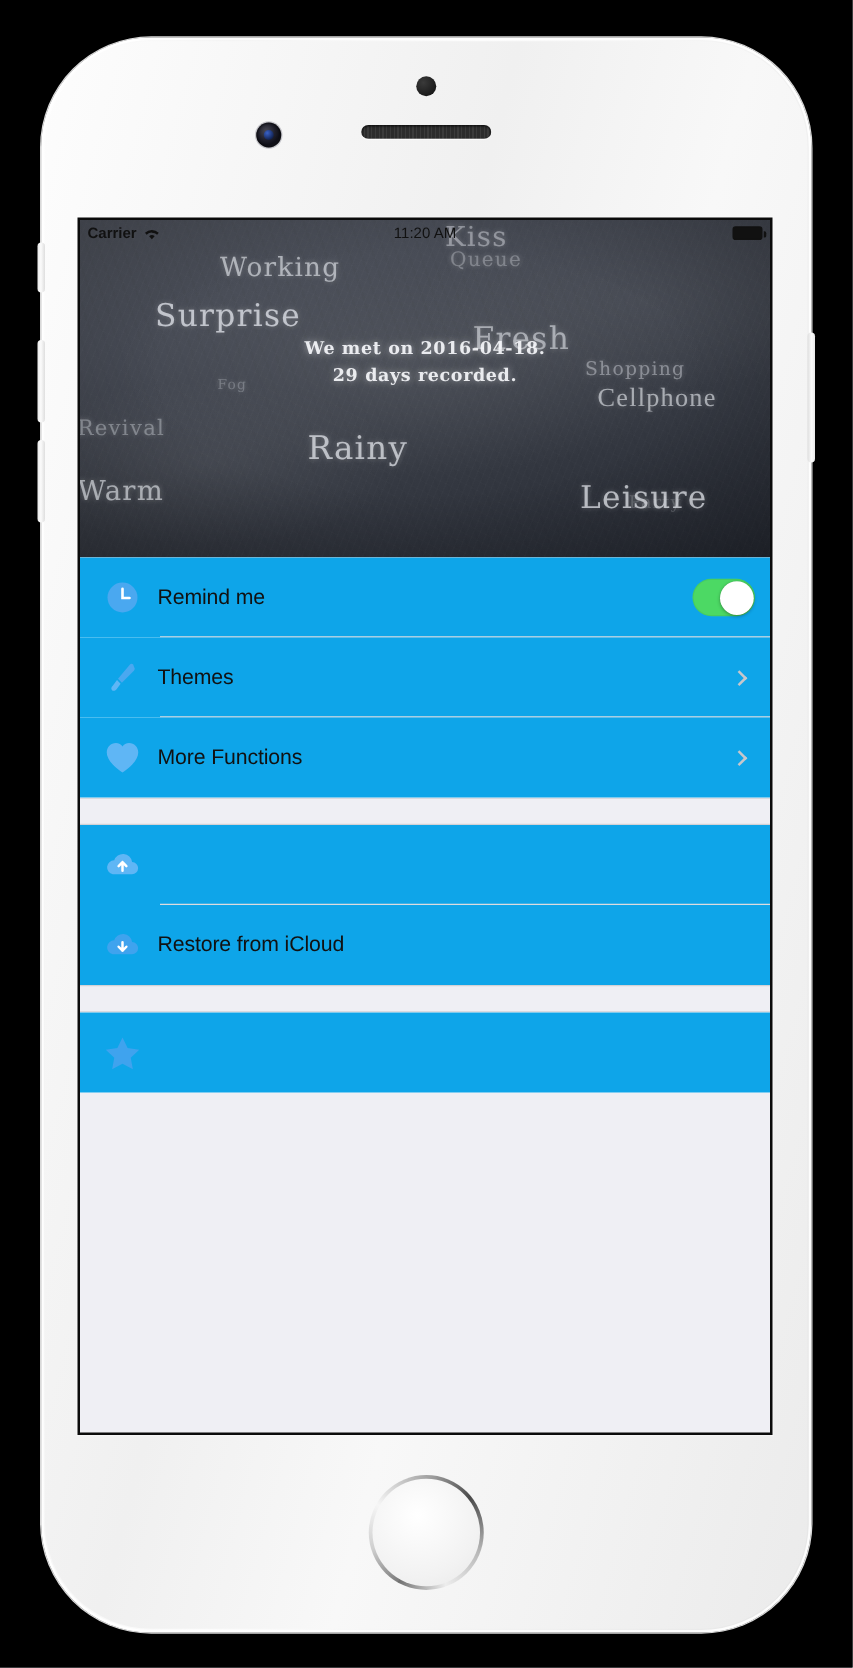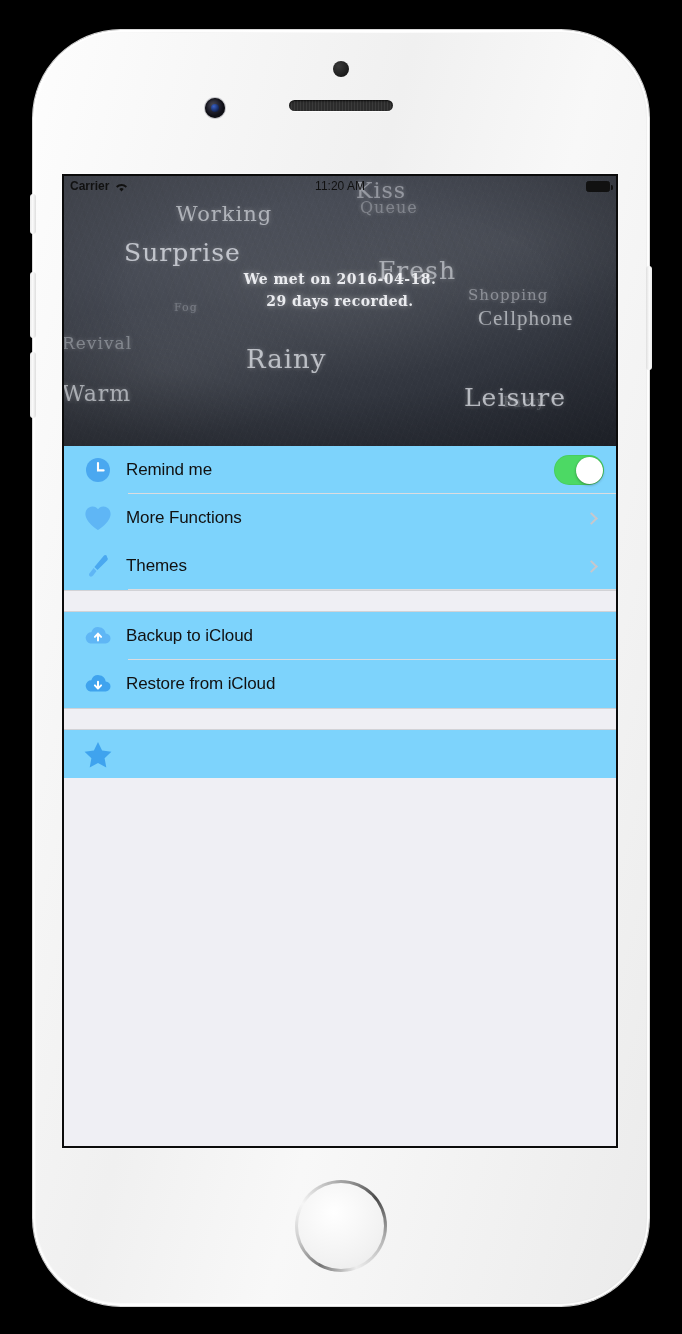--- a/index.html
+++ b/index.html
@@ -142,21 +142,21 @@
     white-space:nowrap;
   }
 
   
   #settings-table{ position:relative; width:100%; }
   .table-section{ background:#fff; }
   .section-gap{ height:22px; background:#efeff4;
                 box-shadow:inset 0 1px 0 #d2d2d6, inset 0 -1px 0 #d2d2d6; }
   .table-row{
     position:relative; display:flex; align-items:center;
-    height:48px; padding:0 12px 0 18px; background:#7dd3fc;
+    height:64px; padding:0 12px 0 18px; background:#0ea5e9;
   }
   .row-separator{
     position:absolute; left:64px; right:0; bottom:0; height:1px; background:#dcdcdf;
   }
   .row-icon{
     width:32px; height:32px; margin-right:12px;
     display:flex; align-items:center; justify-content:center; flex:none;
   }
   .row-label{
     font-size:17px; color:#111; letter-spacing:-.1px;
@@ -249,49 +249,48 @@
               </svg>
             </div>
             <div class="row-label">Remind me</div>
             <div id="remind-toggle" style="background: rgb(76, 217, 100);">
               <div id="remind-toggle-knob"></div>
             </div>
             <div class="row-separator"></div>
           </div>
           <div class="table-row">
             <div class="row-icon">
-              <svg width="28" height="26" viewBox="0 0 28 26">
-                <path d="M14 25S1.4 17.2 1.4 8.9C1.4 4.6 4.7 1.4 8.7 1.4c2.3 0 4.3 1.1 5.3 2.8 1-1.7 3-2.8 5.3-2.8 4 0 7.3 3.2 7.3 7.5C26.6 17.2 14 25 14 25z" fill="#5fb6f5"></path>
-              </svg>
-            </div>
-            <div class="row-label">More Functions</div>
-            <div class="chevron"></div>
-          </div>
-          <div class="table-row">
-            <div class="row-icon">
               <svg width="28" height="28" viewBox="0 0 28 28">
                 <path d="M22.6 3.6c-.9-.9-2-.8-2.8.1L10.4 15l3.1 3.1L23.1 8.5c.9-.9 1-2 .1-2.9z" fill="#4aa8f0"></path>
                 <path d="M9.6 16l2.9 2.9-3.4 4.6c-.9 1.2-2.5 1.6-3.5.6s-.6-2.6.6-3.5z" fill="#5fb6f5"></path>
               </svg>
             </div>
             <div class="row-label">Themes</div>
             <div class="chevron"></div>
             <div class="row-separator"></div>
           </div>
+          <div class="table-row">
+            <div class="row-icon">
+              <svg width="28" height="26" viewBox="0 0 28 26">
+                <path d="M14 25S1.4 17.2 1.4 8.9C1.4 4.6 4.7 1.4 8.7 1.4c2.3 0 4.3 1.1 5.3 2.8 1-1.7 3-2.8 5.3-2.8 4 0 7.3 3.2 7.3 7.5C26.6 17.2 14 25 14 25z" fill="#5fb6f5"></path>
+              </svg>
+            </div>
+            <div class="row-label">More Functions</div>
+            <div class="chevron"></div>
+          </div>
         </div>
         <div class="section-gap"></div>
         <div class="table-section">
           <div class="table-row">
             <div class="row-icon">
               <svg width="28" height="22" viewBox="0 0 28 22">
                 <path d="M21.7 8.6A7.4 7.4 0 0 0 7.3 7.3 5.6 5.6 0 0 0 6.2 18.4h15.3a4.9 4.9 0 0 0 .2-9.8z" fill="#5fb6f5"></path>
                 <path d="M14 15.6V8.7m0 0-3.1 3.2M14 8.7l3.1 3.2" stroke="#fff" stroke-width="2" fill="none" stroke-linecap="round" stroke-linejoin="round"></path>
               </svg>
             </div>
-            <div class="row-label">Backup to iCloud</div>
             <div class="row-separator"></div>
           </div>
           <div class="table-row">
             <div class="row-icon">
               <svg width="28" height="22" viewBox="0 0 28 22">
                 <path d="M21.7 8.6A7.4 7.4 0 0 0 7.3 7.3 5.6 5.6 0 0 0 6.2 18.4h15.3a4.9 4.9 0 0 0 .2-9.8z" fill="#3fa3ee"></path>
                 <path d="M14 8.7v6.9m0 0 3.1-3.2M14 15.6l-3.1-3.2" stroke="#fff" stroke-width="2" fill="none" stroke-linecap="round" stroke-linejoin="round"></path>
               </svg>
             </div>
             <div class="row-label">Restore from iCloud</div>

